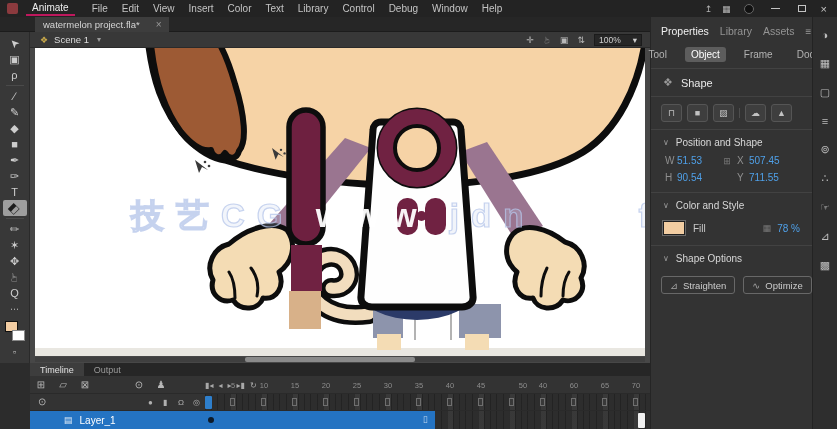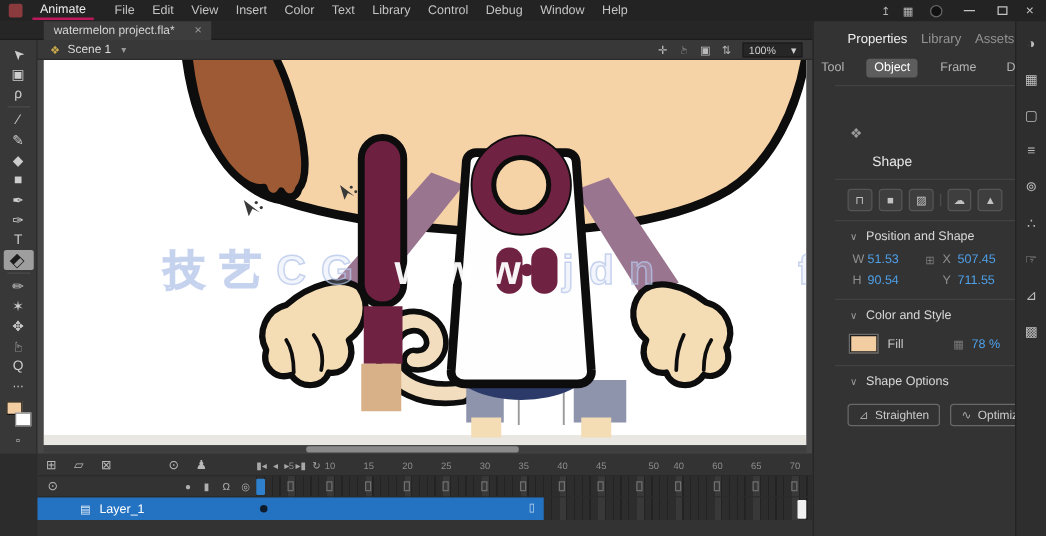--- a/index.html
+++ b/index.html
@@ -60,33 +60,33 @@
   .stage-wrap { left:30px; top:48px; width:620px; height:315px; background:#474747; }
   .stage { position:absolute; left:5px; top:0; width:610px; height:308px; background:#fff; overflow:hidden; }
   .hscroll { position:absolute; left:5px; top:309px; width:610px; height:5px; background:#3f3f3f; }
   .hthumb { position:absolute; left:210px; top:0; width:170px; height:5px; background:#8a8a8a; border-radius:2px; }
   .watermark { position:absolute; left:96px; top:146px; width:520px; white-space:nowrap;
     font-size:33px; font-weight:bold; letter-spacing:12px; pointer-events:none; z-index:5; }
   .wm-o { color:rgba(195,208,238,0.22); -webkit-text-stroke:1.2px rgba(182,198,234,0.75); }
   .wm-w { color:rgba(255,255,255,0.95); }
 
   
-  .props { left:650px; top:17px; width:162px; height:412px; background:#333; border-left:1px solid #252525; font-size:10px;padding-left:17px; }
+  .props { left:650px; top:17px; width:162px; height:412px; background:#333; border-left:1px solid #252525; font-size:10px; }
   .p-head { display:flex; align-items:center; gap:11px; padding:8px 10px 6px 10px; }
   .p-tab-active { color:#f0f0f0; font-size:10.5px; }
   .p-tab { color:#949494; font-size:10.5px; }
   .p-menu { margin-left:auto; color:#9a9a9a; }
   .p-subtabs { display:flex; align-items:center; justify-content:center; gap:6px; padding:4px 0 6px 0;
     border-bottom:1px solid #424242; }
   .p-subtab { color:#b3b3b3; padding:2px 6px; }
   .p-subtab.sel { background:#5d5d5d; border-radius:3px; color:#fff; }
   .p-vsep { width:1px; height:10px; background:#4d4d4d; }
   .p-objrow { display:flex; align-items:center; gap:8px; padding:7px 12px; border-bottom:1px solid #424242; }
   .p-objico { color:#9a9a9a; font-size:11px; }
-  .p-objname { color:#e8e8e8; font-size:11px;margin-top:48px; }
+  .p-objname { color:#e8e8e8; font-size:11px; }
   .p-btnrow { display:flex; align-items:center; gap:5px; padding:7px 10px; border-bottom:1px solid #424242; }
   .p-btn { width:21px; height:18px; background:#3e3e3e; border:1px solid #555; border-radius:3px;
     display:flex; align-items:center; justify-content:center; color:#c2c2c2; font-size:9px; }
   .p-sect { display:flex; align-items:center; gap:7px; padding:7px 12px 4px 12px; color:#d8d8d8; }
   .p-chev { color:#9a9a9a; font-size:8px; }
   .p-grid { display:grid; grid-template-columns:12px 40px 20px 12px 44px; row-gap:6px;
     align-items:center; padding:3px 0 9px 14px; border-bottom:1px solid #424242; }
   .p-lbl { color:#8f8f8f; }
   .p-val { color:#4fa0e8; }
   .p-lnk { color:#777; font-size:9px; text-align:center; }
@@ -405,20 +405,24 @@
     <span class="rs-ico">≡</span>
     <span class="rs-ico">⊚</span>
     <span class="rs-ico">∴</span>
     <span class="rs-ico">☞</span>
     <span class="rs-ico">⊿</span>
     <span class="rs-ico">▩</span>
   </div>
 
   <div class="abs corner"></div>
   <div class="abs timeline">
+    <div class="tl-tabs">
+      <span class="tl-tab">Timeline</span>
+      <span class="tl-tab2">Output</span>
+    </div>
     <div class="tl-toolbar">
       <span class="tl-ico">⊞</span>
       <span class="tl-ico">▱</span>
       <span class="tl-ico">⊠</span>
       <span class="tl-ico" style="margin-left:32px">⊙</span>
       <span class="tl-ico">♟</span>
       <span class="tl-play">
         <span>▮◂</span>
         <span>◂</span>
         <span>▸</span>

